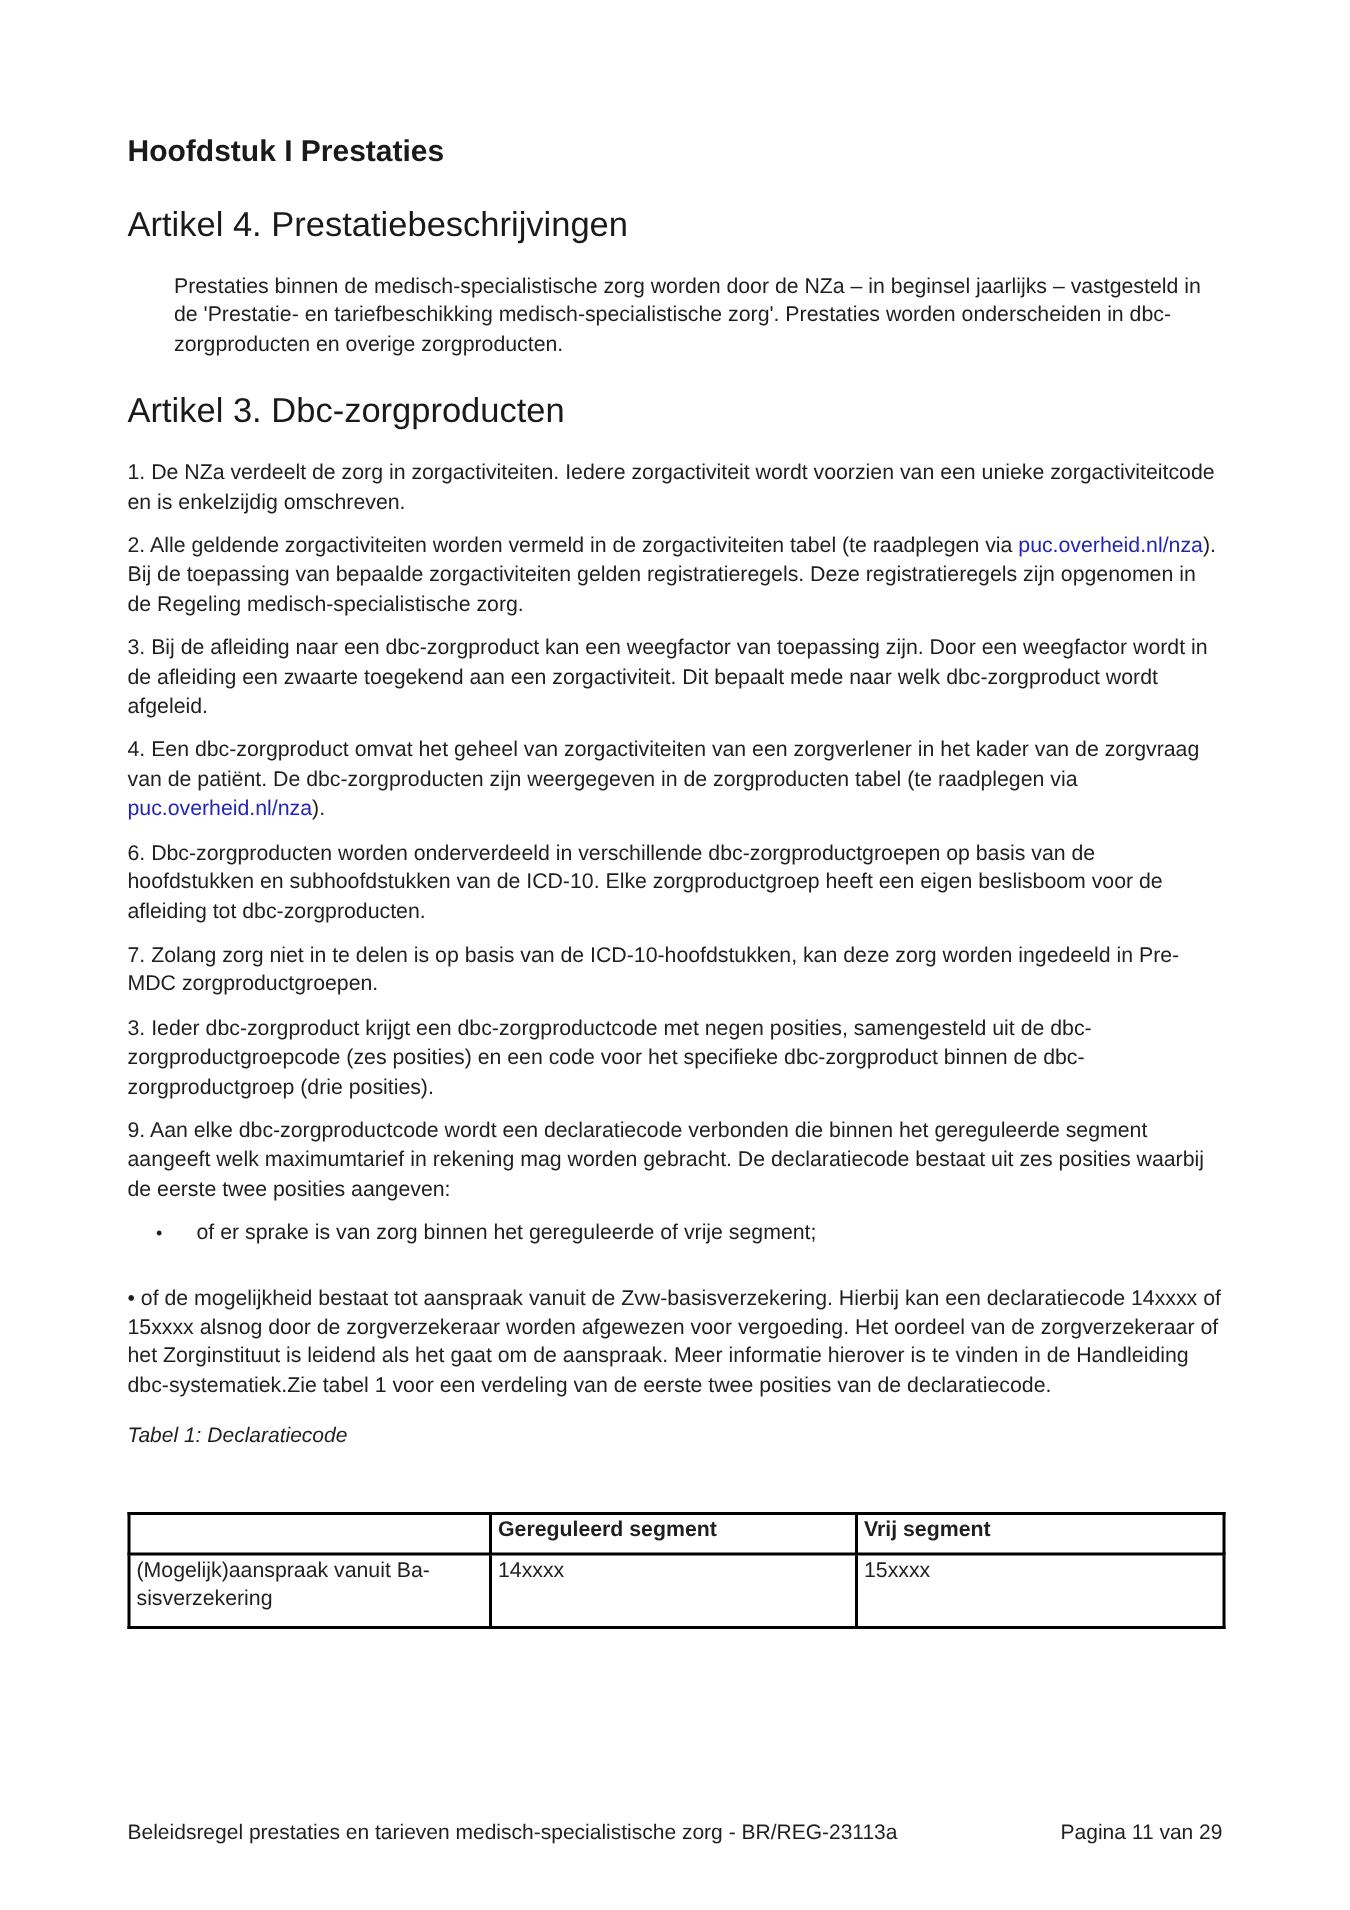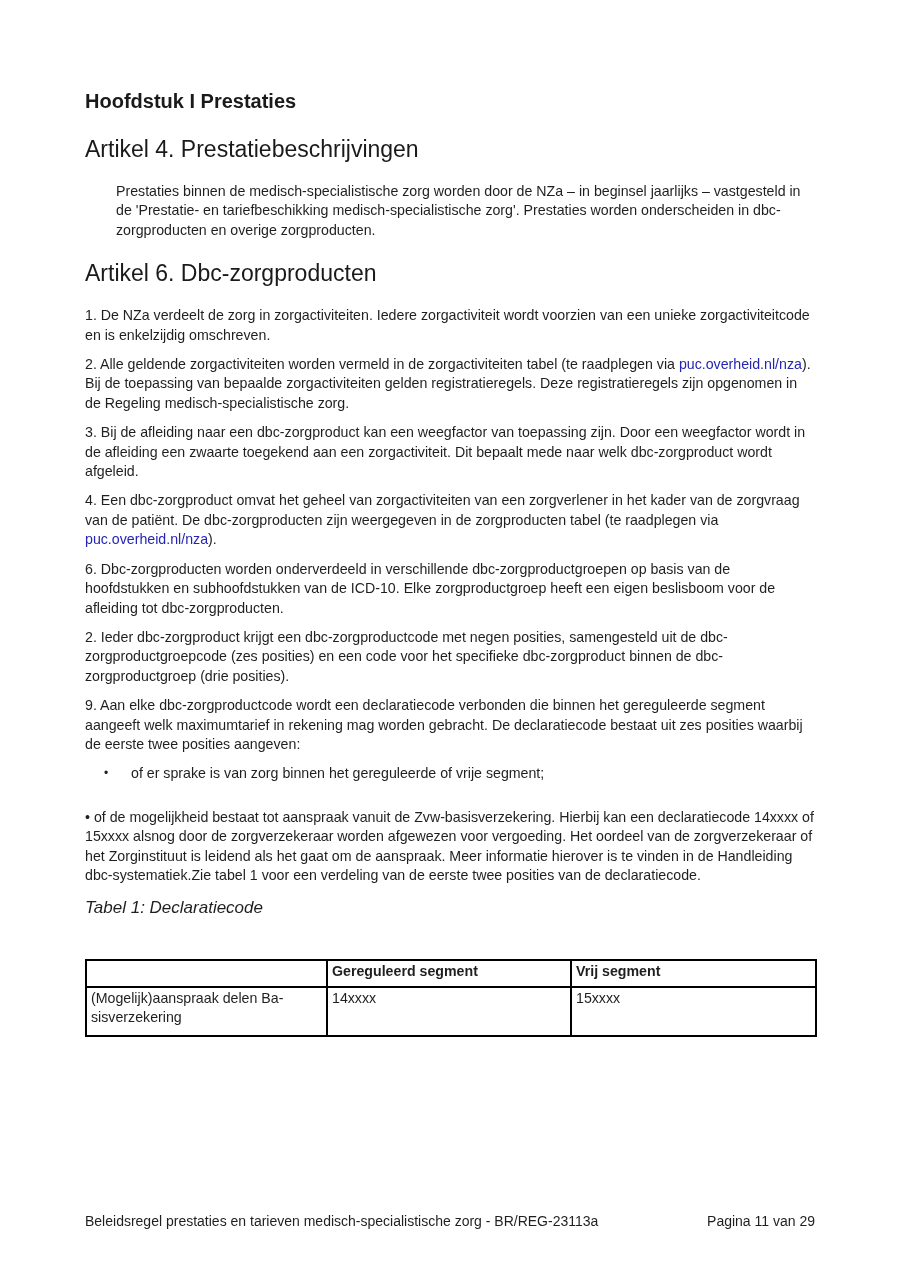--- a/index.html
+++ b/index.html
@@ -50,21 +50,21 @@
     margin-bottom:24px;
   }
   .bullet-marker{
     position:absolute;
     left:19px;
     top:0;
     font-size:12px;
   }
   p.closing-para{margin-bottom:13px;}
   p.table-caption{
-    font-size:17px;
+    font-size:14px;
     font-style:italic;
     line-height:19.4px;
     margin:0 0 41px 0;
     color:#1f1f1f;
   }
   table.decl-table{
     width:730px;
     border-collapse:collapse;
     table-layout:fixed;
   }
@@ -99,35 +99,36 @@
 
 <div class="page">
   <div class="content">
 
     <h1 class="doc-h1">Hoofdstuk I Prestaties</h1>
 
     <h2 class="doc-h2">Artikel 4. Prestatiebeschrijvingen</h2>
 
     <p class="body-text lead">Prestaties binnen de medisch-specialistische zorg worden door de NZa – in beginsel jaarlijks – vastgesteld in de 'Prestatie- en tariefbeschikking medisch-specialistische zorg'. Prestaties worden onderscheiden in dbc-zorgproducten en overige zorgproducten.</p>
 
-    <h2 class="doc-h2">Artikel 6. Dbc-zorgproducten</h2>
+    <h2 class="doc-h2">Artikel 3. Dbc-zorgproducten</h2>
 
     <p class="body-text">1. De NZa verdeelt de zorg in zorgactiviteiten. Iedere zorgactiviteit wordt voorzien van een unieke zorgactiviteitcode en is enkelzijdig omschreven.</p>
 
     <p class="body-text"><span>2. Alle geldende zorgactiviteiten worden vermeld in de zorgactiviteiten tabel (te raadplegen via </span><a class="doc-link">puc.overheid.nl/nza</a><span>). Bij de toepassing van bepaalde zorgactiviteiten gelden registratieregels. Deze registratieregels zijn opgenomen in de Regeling medisch-specialistische zorg.</span></p>
 
     <p class="body-text">3. Bij de afleiding naar een dbc-zorgproduct kan een weegfactor van toepassing zijn. Door een weegfactor wordt in de afleiding een zwaarte toegekend aan een zorgactiviteit. Dit bepaalt mede naar welk dbc-zorgproduct wordt afgeleid.</p>
 
     <p class="body-text"><span>4. Een dbc-zorgproduct omvat het geheel van zorgactiviteiten van een zorgverlener in het kader van de zorgvraag van de patiënt. De dbc-zorgproducten zijn weergegeven in de zorgproducten tabel (te raadplegen via </span><a class="doc-link">puc.overheid.nl/nza</a><span>).</span></p>
 
 
     <p class="body-text">6. Dbc-zorgproducten worden onderverdeeld in verschillende dbc-zorgproductgroepen op basis van de hoofdstukken en subhoofdstukken van de ICD-10. Elke zorgproductgroep heeft een eigen beslisboom voor de afleiding tot dbc-zorgproducten.</p>
 
+    <p class="body-text">7. Zolang zorg niet in te delen is op basis van de ICD-10-hoofdstukken, kan deze zorg worden ingedeeld in Pre-MDC zorgproductgroepen.</p>
 
-    <p class="body-text">2. Ieder dbc-zorgproduct krijgt een dbc-zorgproductcode met negen posities, samengesteld uit de dbc-zorgproductgroepcode (zes posities) en een code voor het specifieke dbc-zorgproduct binnen de dbc-zorgproductgroep (drie posities).</p>
+    <p class="body-text">3. Ieder dbc-zorgproduct krijgt een dbc-zorgproductcode met negen posities, samengesteld uit de dbc-zorgproductgroepcode (zes posities) en een code voor het specifieke dbc-zorgproduct binnen de dbc-zorgproductgroep (drie posities).</p>
 
     <p class="body-text">9. Aan elke dbc-zorgproductcode wordt een declaratiecode verbonden die binnen het gereguleerde segment aangeeft welk maximumtarief in rekening mag worden gebracht. De declaratiecode bestaat uit zes posities waarbij de eerste twee posities aangeven:</p>
 
     <p class="body-text bullet-item"><span class="bullet-marker">•</span><span>of er sprake is van zorg binnen het gereguleerde of vrije segment;</span></p>
 
     <p class="body-text closing-para">• of de mogelijkheid bestaat tot aanspraak vanuit de Zvw-basisverzekering. Hierbij kan een declaratiecode 14xxxx of 15xxxx alsnog door de zorgverzekeraar worden afgewezen voor vergoeding. Het oordeel van de zorgverzekeraar of het Zorginstituut is leidend als het gaat om de aanspraak. Meer informatie hierover is te vinden in de Handleiding dbc-systematiek.Zie tabel 1 voor een verdeling van de eerste twee posities van de declaratiecode.</p>
 
     <p class="table-caption">Tabel 1: Declaratiecode</p>
 
     <table class="decl-table">
@@ -138,21 +139,21 @@
       </colgroup>
       <thead>
         <tr>
           <th></th>
           <th>Gereguleerd segment</th>
           <th>Vrij segment</th>
         </tr>
       </thead>
       <tbody>
         <tr>
-          <td>(Mogelijk)aanspraak delen Ba-sisverzekering</td>
+          <td>(Mogelijk)aanspraak vanuit Ba-sisverzekering</td>
           <td>14xxxx</td>
           <td>15xxxx</td>
         </tr>
       </tbody>
     </table>
 
   </div>
 
   <div class="footer">
     <span>Beleidsregel prestaties en tarieven medisch-specialistische zorg - BR/REG-23113a</span>

